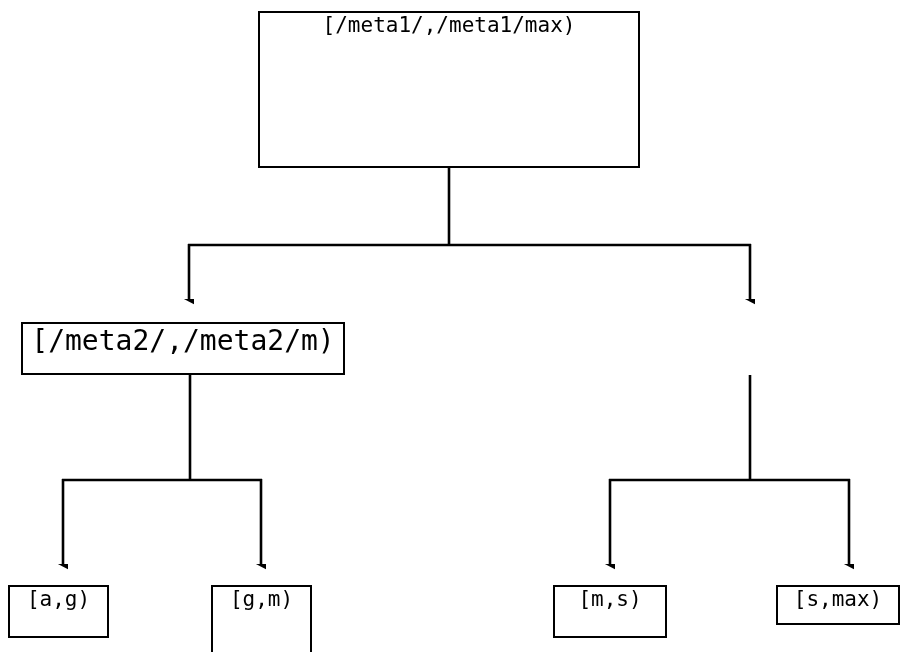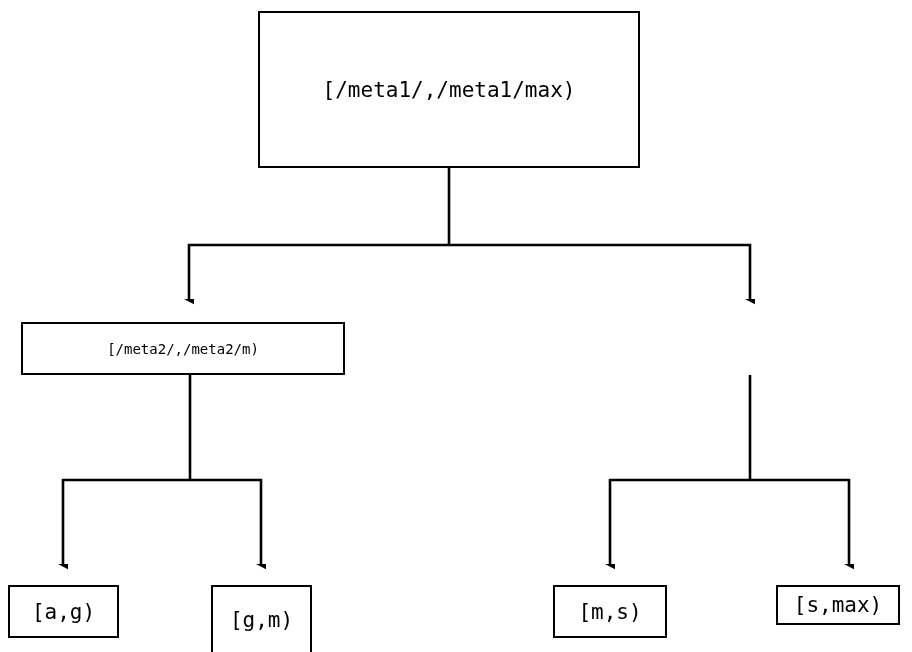--- a/index.html
+++ b/index.html
@@ -22,34 +22,33 @@
     top: 0;
     width: 912px;
     height: 652px;
   }
   .node {
     position: absolute;
     box-sizing: border-box;
     border: 2px solid #000000;
     background: #ffffff;
     display: flex;
-    align-items: center;
     justify-content: center;
     color: #000000;
     white-space: pre;
     letter-spacing: 0px;
     z-index: 2;
   }
   .node-label {
     display: block;
     text-align: center;
     color: #000000;
   }
   .level-root .node-label { font-size: 21px; }
-  .level-mid  .node-label { font-size: 14px; }
+  .level-mid  .node-label { font-size: 28px; }
   .level-leaf .node-label { font-size: 21px; }
 </style>
 </head>
 <body>
 
 <div id="canvas">
 
   <svg id="edges" viewBox="0 0 912 652" xmlns="http://www.w3.org/2000/svg">
     <defs>
       <marker id="arrowhead" markerWidth="11" markerHeight="11" refX="0.2" refY="5" orient="auto" markerUnits="userSpaceOnUse">
@@ -81,21 +80,21 @@
 
   <div class="node level-root" style="left:258px; top:11px; width:382px; height:157px;">
     <span class="node-label">[/meta1/,/meta1/max)</span>
   </div>
 
   <div class="node level-mid" style="left:21px; top:322px; width:324px; height:53px;">
     <span class="node-label">[/meta2/,/meta2/m)</span>
   </div>
 
 
-  <div class="node level-leaf" style="left:8px; top:585px; width:111px; height:53px;">
+  <div class="node level-leaf" style="left:8px; top:585px; width:101px; height:53px;">
     <span class="node-label">[a,g)</span>
   </div>
 
   <div class="node level-leaf" style="left:211px; top:585px; width:101px; height:69px;">
     <span class="node-label">[g,m)</span>
   </div>
 
   <div class="node level-leaf" style="left:553px; top:585px; width:114px; height:53px;">
     <span class="node-label">[m,s)</span>
   </div>

